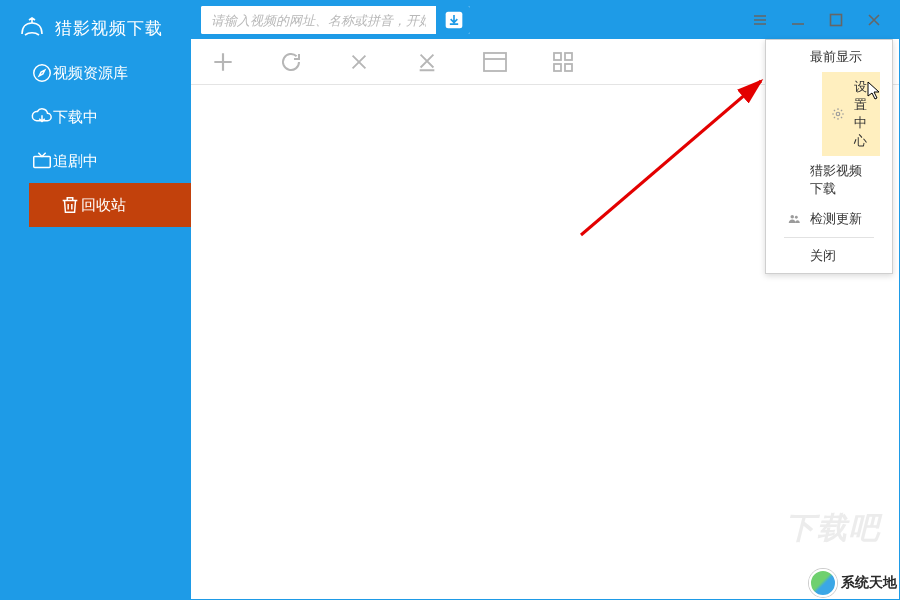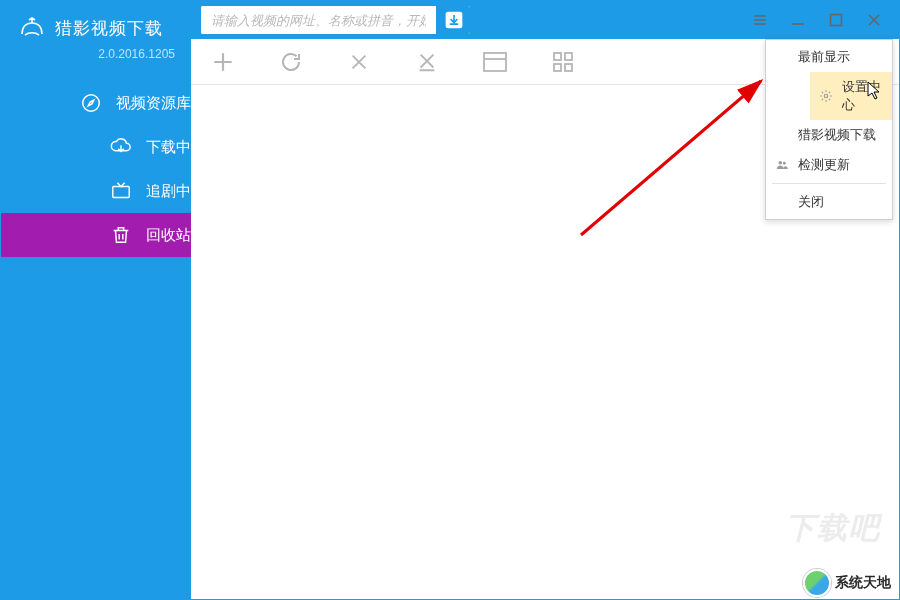--- a/index.html
+++ b/index.html
@@ -5,71 +5,70 @@
   * { box-sizing: border-box; margin: 0; padding: 0; font-family: "Microsoft YaHei", Arial, sans-serif; }
   html, body { width: 900px; height: 600px; overflow: hidden; }
   .app { width: 900px; height: 600px; display: flex; border: 1px solid #1e9be7; background: #fff; position: relative; }
   
   .sidebar { width: 190px; background: #1e9be7; color: #fff; display: flex; flex-direction: column; }
   .brand { display: flex; align-items: center; padding: 14px 12px 4px 18px; gap: 10px; }
   .brand-logo svg { display:block; }
   .brand-title { font-size: 17px; font-weight: 400; letter-spacing: 1px; }
   .brand-version { font-size: 12px; color: #bce3fb; text-align: right; padding: 2px 16px 14px 0; }
   .nav { margin-top: 6px; }
-  .nav-item { display: flex; align-items: center; gap: 14px; padding: 11px 0 11px 30px; font-size: 15px; cursor: pointer; justify-content: flex-end; }
-  .nav-item.active { background: #a21caf; }
+  .nav-item { display: flex; align-items: center; padding: 11px 0 11px 30px; font-size: 15px; cursor: pointer; }
+  .nav-item.active { background: #c2410c; margin-left: 28px; }
   .nav-icon { width: 22px; height: 22px; display:flex; align-items:center; justify-content:center; }
   
   .main { flex:1; display:flex; flex-direction:column; position:relative; }
   .topbar { height: 38px; background: #1e9be7; display:flex; align-items:center; padding: 0 8px 0 10px; gap:6px; }
   .search { flex:1; max-width: 420px; height: 28px; background:#fff; border-radius: 2px; display:flex; align-items:center; overflow:hidden; }
   .search input { flex:1; border:none; outline:none; height:100%; padding:0 10px; font-size:13px; color:#333; font-style:italic; }
   .search input::placeholder { color:#b9b9b9; font-style:italic; }
   .search-btn { width:34px; height:100%; background:#1e9be7; display:flex; align-items:center; justify-content:center; cursor:pointer; border-left:1px solid #1e9be7; }
   .topbar-spacer { flex:1; }
   .winctrl { display:flex; align-items:center; gap:20px; padding-right:8px; }
   .winctrl-btn { width:18px; height:18px; display:flex; align-items:center; justify-content:center; cursor:pointer; color:#6a6a6a; }
   .winctrl-btn svg { stroke:#666; }
   
   .toolbar { height:46px; border-bottom:1px solid #e4e4e4; display:flex; align-items:center; padding-left:16px; gap:36px; }
   .tool-btn { width:32px; height:32px; display:flex; align-items:center; justify-content:center; cursor:pointer; }
   .tool-btn svg { stroke:#b6b6b6; }
   
   .content { flex:1; background:#fff; }
   
-  .menu { position:absolute; top:38px; right:6px; width:128px; background:#fff; border:1px solid #cfcfcf; box-shadow:0 2px 6px rgba(0,0,0,0.15); z-index:10; padding:2px 0;}
+  .menu { position:absolute; top:38px; right:6px; width:128px; background:#fff; border:1px solid #cfcfcf; box-shadow:0 2px 6px rgba(0,0,0,0.15); z-index:10; padding:2px 12px;}
   .menu-item { display:flex; align-items:center; gap:8px; padding:6px 10px 6px 8px; font-size:13px; color:#333; cursor:pointer; }
   .menu-item.hl { background:#ffefbf;margin-left:44px; }
   .menu-ico { width:16px; height:16px; display:flex; align-items:center; justify-content:center; color:#9b9b9b; flex-shrink:0; }
   .menu-sep { height:1px; background:#e2e2e2; margin:3px 6px; }
   
   .cursor { position:absolute; top:80px; right:16px; z-index:20; pointer-events:none; }
   .arrow { position:absolute; z-index:8; pointer-events:none; }
   
   .wm { position:absolute; right:18px; bottom:50px; color:#ececec; font-size:30px; font-weight:bold; letter-spacing:2px; font-style:italic; pointer-events:none; }
-  .footer-logo { position:absolute; right:8px; bottom:2px; display:flex; align-items:center; gap:4px; font-size:14px; font-weight:bold; color:#2a2a2a; pointer-events:none; }
+  .footer-logo { position:absolute; right:2px; bottom:2px; display:flex; align-items:center; gap:4px; font-size:14px; font-weight:bold; color:#2a2a2a; pointer-events:none; }
   .footer-logo .globe { width:28px; height:28px; border-radius:50%; background:linear-gradient(135deg,#6fd06f 45%,#3ba7e6 55%); border:2px solid #fff; box-shadow:0 0 0 1px #ccc; }
 </style>
 </head>
 <body>
 
 <div class="app">
 
   <div class="sidebar">
     <div class="brand">
       <span class="brand-logo">
         <svg width="26" height="26" viewBox="0 0 26 26" fill="none" stroke="#fff" stroke-width="1.6">
           <path d="M3 19 C3 12 7 8 13 8 C19 8 23 12 23 19"></path>
           <path d="M13 8 L13 3 M10 5 L13 3 L16 5"></path>
           <path d="M6 20 C10 17 16 17 20 20"></path>
         </svg>
       </span>
       <span class="brand-title">猎影视频下载</span>
     </div>
-    <div class="brand-version">2.0.2016.1205</div>
     <div class="nav">
       <div class="nav-item">
         <span class="nav-icon">
           <svg width="22" height="22" viewBox="0 0 24 24" fill="none" stroke="#fff" stroke-width="1.6">
               <circle cx="12" cy="12" r="9"></circle>
               <path d="M15 9 L11 11 L9 15 L13 13 Z"></path>
             </svg>
         </span>
         <span>视频资源库</span>
       </div>

